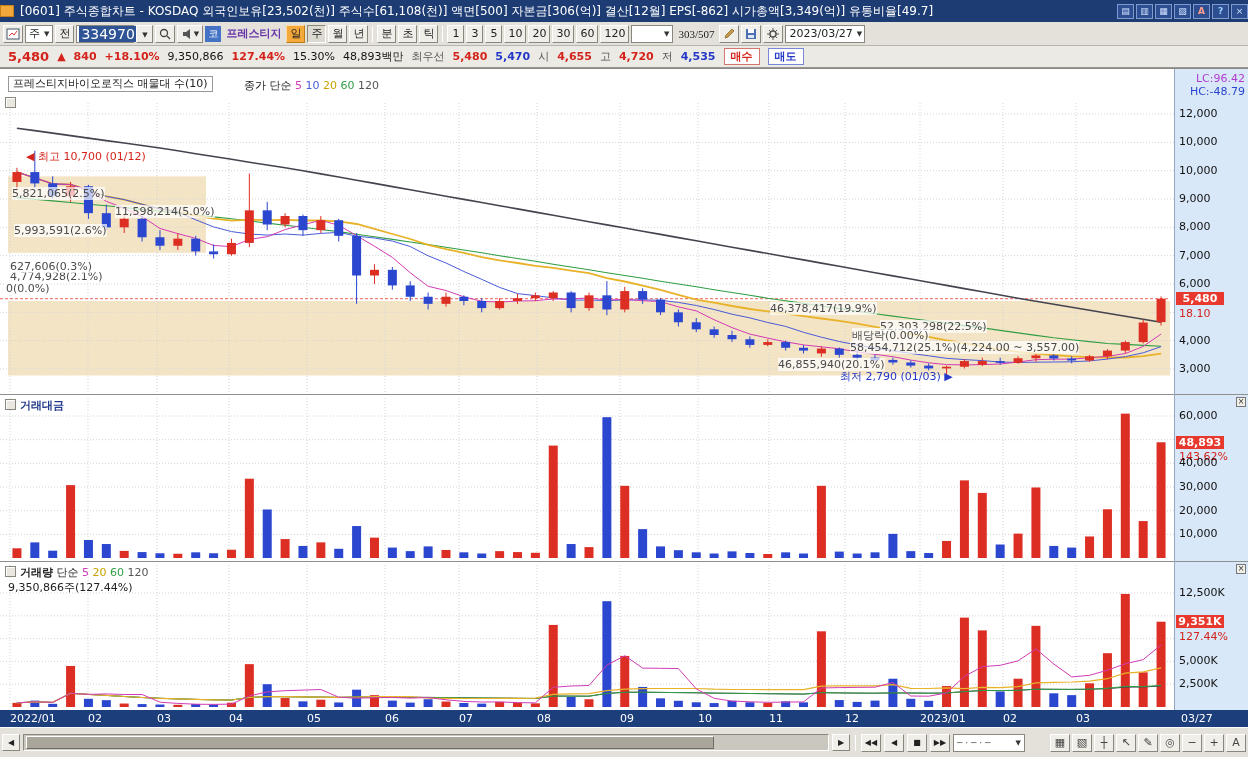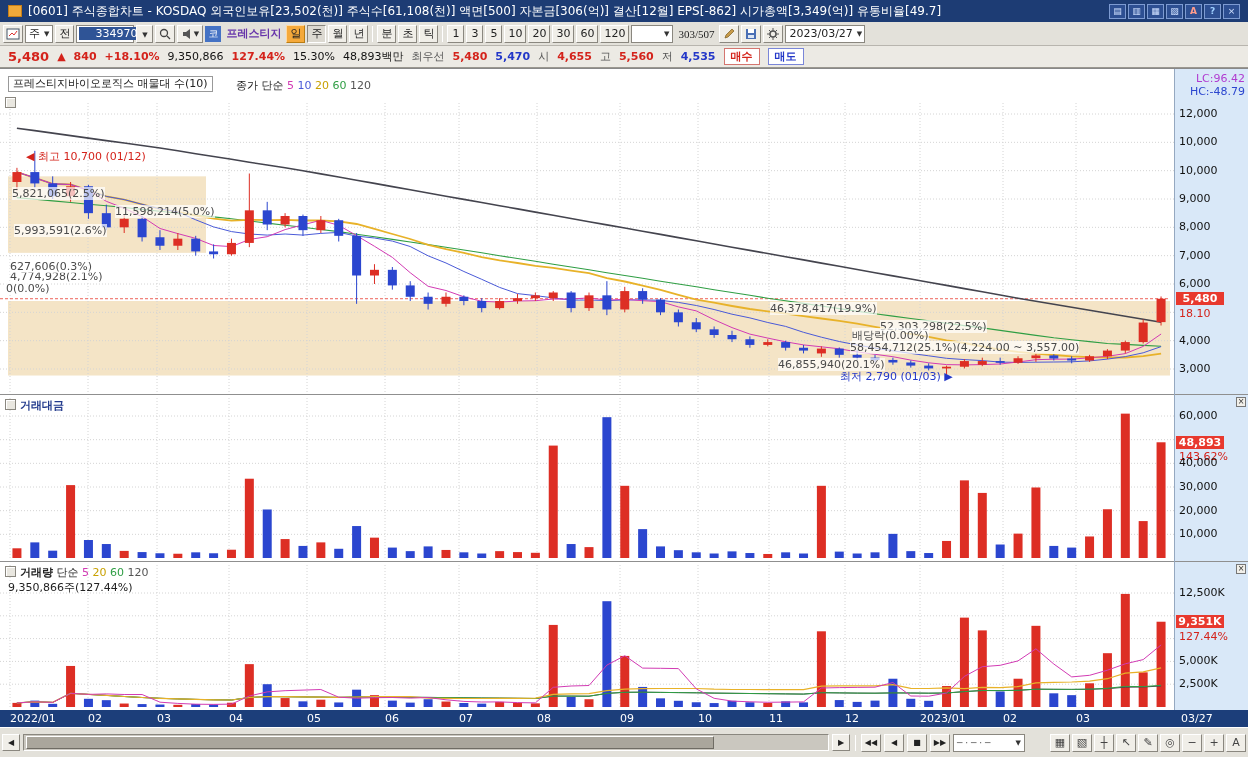--- a/index.html
+++ b/index.html
@@ -1,36 +1,36 @@
 <!DOCTYPE html>
 <html><head>
 <meta charset="utf-8">
 <style>
   *{box-sizing:border-box;margin:0;padding:0;}
   html,body{width:1248px;height:757px;overflow:hidden;}
   body{font-family:"DejaVu Sans","Liberation Sans",sans-serif;font-size:11px;color:#222;}
   #app{position:relative;width:1248px;height:757px;background:#e3e1da;overflow:hidden;}
 
   
-  .titlebar{position:absolute;top:0;left:0;width:1248px;height:22px;background:#1d3c74;display:flex;align-items:center;padding:0 8px;color:#fff;}
+  .titlebar{position:absolute;top:0;left:0;width:1248px;height:22px;background:#1d3c74;display:flex;align-items:center;padding:0 0;color:#fff;}
   .app-icon{width:14px;height:12px;background:#f0a93a;border:1px solid #c87f18;margin-right:6px;flex:none;}
   .title-text{font-size:12px;white-space:nowrap;overflow:hidden;flex:1;}
   .winbtn{width:17px;height:15px;margin-left:2px;background:#2d4f92;border:1px solid #7d9bd2;color:#cfe0ff;font-size:9px;line-height:13px;text-align:center;flex:none;cursor:default;}
   .winbtn.red{color:#ff9d8d;font-weight:bold;}
   .winbtn.q{color:#9fd0ff;font-weight:bold;}
 
   
   .toolbar{position:absolute;top:22px;left:0;width:1248px;height:24px;background:#e3e1da;border-bottom:1px solid #b8b5ae;display:flex;align-items:center;gap:2px;padding:0 3px;}
   .tb-btn{height:18px;min-width:17px;padding:0 3px;background:#f0eee8;border:1px solid;border-color:#fff #8a877f #8a877f #fff;font-size:11px;line-height:15px;text-align:center;cursor:default;}
   .tb-btn.pressed{border-color:#8a877f #fff #fff #8a877f;background:#dcd9d1;}
   .tb-btn.orange{background:#f5a93a;border-color:#ffd9a0 #b97d14 #b97d14 #ffd9a0;}
   .tb-select{height:18px;background:#fff;border:1px solid #8a877f;display:flex;align-items:center;padding:0 3px;gap:4px;}
   .arr{font-size:7px;color:#333;}
   .code-field{width:58px;height:18px;background:#fff;border:1px solid #8a877f;display:flex;align-items:center;padding:0 2px;}
-  .code-sel{background:#2f5496;color:#fff;padding:0 16px;font-size:11px;}
+  .code-sel{background:#2f5496;color:#fff;padding:0 2px;font-size:14px;}
   .mkt-badge{width:16px;height:16px;background:#4472c4;color:#fff;font-size:10px;line-height:16px;text-align:center;}
   .stock-name{color:#6633aa;font-weight:bold;padding:0 3px;white-space:nowrap;}
   .sep{width:1px;height:16px;background:#a9a69e;border-right:1px solid #fff;margin:0 2px;flex:none;}
   .icon-btn{height:18px;width:20px;background:#f0eee8;border:1px solid;border-color:#fff #8a877f #8a877f #fff;display:flex;align-items:center;justify-content:center;gap:1px;cursor:default;}
   .plain{padding:0 3px;white-space:nowrap;font-family:Liberation Serif, serif;}
 
   
   .quotebar{position:absolute;top:46px;left:0;width:1248px;height:22px;background:#eceae4;border-bottom:1px solid #9a978f;display:flex;align-items:center;gap:8px;padding:0 8px;}
   .q-red{color:#d4231b;font-weight:bold;}
   .q-blue{color:#2337c8;font-weight:bold;}
@@ -179,21 +179,21 @@
     <span class="q-black">9,350,866</span>
     <span class="q-red">127.44%</span>
     <span class="q-black">15.30%</span>
     <span class="q-black">48,893백만</span>
     <span class="q-label">최우선</span>
     <span class="q-red">5,480</span>
     <span class="q-blue">5,470</span>
     <span class="q-label">시</span>
     <span class="q-red">4,655</span>
     <span class="q-label">고</span>
-    <span class="q-red">5,560</span>
+    <span class="q-red">4,720</span>
     <span class="q-label">저</span>
     <span class="q-blue">4,535</span>
     <span class="qbtn buy">매수</span>
     <span class="qbtn sell">매도</span>
   </div>
 
   <div class="chart-region">
     <div class="plot">
       <svg id="svg-main" width="1174" height="325">
           <rect x="8" y="107.33333333333334" width="198" height="76.5" fill="#f4e4c6"></rect>
@@ -536,21 +536,21 @@
           <rect x="1120.8076923076924" y="32.912000000000006" width="9" height="113.088" fill="#dd2e24"></rect>
           <rect x="1138.6846153846154" y="111.344" width="9" height="34.656000000000006" fill="#dd2e24"></rect>
           <rect x="1156.5615384615385" y="60.71888" width="9" height="85.28112" fill="#dd2e24"></rect>
           <polyline points="16.9,141.9 34.8,140.8 52.7,141.4 70.6,132.3 88.4,133.4 106.3,134.4 124.2,135.5 142.1,136.5 160.0,137.3 177.8,137.9 195.7,138.4 213.6,138.8 231.5,139.0 249.3,136.5 267.2,135.6 285.1,135.7 303.0,135.9 320.8,136.1 338.7,136.4 356.6,136.0 374.5,135.9 392.4,136.1 410.2,136.3 428.1,136.4 446.0,136.6 463.9,136.8 481.7,137.0 499.6,137.1 517.5,137.3 535.4,137.5 553.2,135.1 571.1,135.1 589.0,135.2 606.9,132.4 624.8,131.3 642.6,131.2 660.5,131.4 678.4,131.6 696.3,131.8 714.1,132.1 732.0,132.3 749.9,132.5 767.8,132.7 785.6,132.9 803.5,133.1 821.4,131.7 839.3,131.9 857.2,132.1 875.0,132.2 892.9,131.9 910.8,132.0 928.7,132.2 946.5,132.0 964.4,130.6 982.3,129.5 1000.2,129.6 1018.0,129.3 1035.9,128.2 1053.8,128.3 1071.7,128.4 1089.6,128.3 1107.4,127.7 1125.3,126.2 1143.2,126.0 1161.1,125.0" fill="none" stroke="#44444e" stroke-width="1"></polyline>
           <polyline points="16.9,141.9 34.8,140.8 52.7,141.4 70.6,132.3 88.4,133.4 106.3,134.4 124.2,135.5 142.1,136.5 160.0,137.3 177.8,137.9 195.7,138.4 213.6,138.8 231.5,139.0 249.3,136.5 267.2,135.6 285.1,135.7 303.0,135.9 320.8,136.1 338.7,136.4 356.6,136.0 374.5,135.9 392.4,136.1 410.2,136.3 428.1,136.4 446.0,136.6 463.9,136.8 481.7,137.0 499.6,137.1 517.5,137.3 535.4,137.5 553.2,135.1 571.1,135.1 589.0,135.2 606.9,132.4 624.8,131.3 642.6,131.2 660.5,131.4 678.4,131.6 696.3,131.8 714.1,132.1 732.0,132.3 749.9,132.5 767.8,132.7 785.6,132.9 803.5,133.1 821.4,131.7 839.3,131.9 857.2,132.1 875.0,132.2 892.9,131.9 910.8,132.0 928.7,132.2 946.5,132.0 964.4,130.6 982.3,129.5 1000.2,129.6 1018.0,129.3 1035.9,128.2 1053.8,128.3 1071.7,128.4 1089.6,128.1 1107.4,127.3 1125.3,125.4 1143.2,125.6 1161.1,124.3" fill="none" stroke="#2f9e44" stroke-width="1"></polyline>
           <polyline points="16.9,141.9 34.8,140.8 52.7,141.4 70.6,132.3 88.4,133.4 106.3,134.4 124.2,135.5 142.1,136.5 160.0,137.3 177.8,137.9 195.7,138.4 213.6,138.8 231.5,139.0 249.3,136.5 267.2,135.6 285.1,135.7 303.0,135.9 320.8,136.1 338.7,136.4 356.6,136.0 374.5,135.6 392.4,135.6 410.2,135.5 428.1,137.2 446.0,137.3 463.9,137.5 481.7,137.5 499.6,137.4 517.5,137.3 535.4,137.2 553.2,133.3 571.1,132.9 589.0,132.7 606.9,129.6 624.8,128.2 642.6,127.6 660.5,127.5 678.4,127.5 696.3,127.5 714.1,128.2 732.0,128.5 749.9,128.5 767.8,128.6 785.6,128.7 803.5,128.7 821.4,125.1 839.3,124.9 857.2,124.9 875.0,124.8 892.9,123.6 910.8,127.3 928.7,127.5 946.5,126.8 964.4,127.6 982.3,126.4 1000.2,126.6 1018.0,125.6 1035.9,121.9 1053.8,121.4 1071.7,121.0 1089.6,120.1 1107.4,117.7 1125.3,112.2 1143.2,110.8 1161.1,106.8" fill="none" stroke="#e8b229" stroke-width="1.2"></polyline>
           <polyline points="16.9,141.9 34.8,140.8 52.7,141.4 70.6,132.3 88.4,133.4 106.3,132.9 124.2,133.5 142.1,133.5 160.0,141.2 177.8,142.4 195.7,143.2 213.6,143.4 231.5,143.1 249.3,135.0 267.2,130.9 285.1,129.7 303.0,129.1 320.8,128.5 338.7,136.2 356.6,137.2 374.5,136.7 392.4,136.5 410.2,137.1 428.1,136.5 446.0,138.8 463.9,140.4 481.7,141.0 499.6,140.9 517.5,141.6 535.4,141.9 553.2,126.3 571.1,125.0 589.0,124.5 606.9,104.1 624.8,94.7 642.6,107.1 660.5,107.3 678.4,107.6 696.3,127.9 714.1,137.3 732.0,140.1 749.9,140.8 767.8,141.3 785.6,141.1 803.5,140.9 821.4,127.0 839.3,126.6 857.2,126.4 875.0,126.2 892.9,121.5 910.8,135.0 928.7,135.2 946.5,132.0 964.4,115.4 982.3,105.7 1000.2,104.3 1018.0,99.9 1035.9,87.8 1053.8,103.0 1071.7,115.9 1089.6,114.3 1107.4,109.2 1125.3,102.8 1143.2,98.6 1161.1,83.9" fill="none" stroke="#d23bb4" stroke-width="1"></polyline>
         </svg>
 
       <div class="ov legend-box" style="left:8px;top:7px;">프레스티지바이오로직스 매물대 수(10)</div>
-      <div class="ov" style="left:236px;top:9px;">
+      <div class="ov" style="left:244px;top:9px;">
         <span>종가</span>
         <span>단순</span>
         <span class="m5">5</span>
         <span class="m10">10</span>
         <span class="m20">20</span>
         <span class="m60">60</span>
         <span class="m120">120</span>
       </div>
       <div class="ov handle" style="left:5px;top:28px;"></div>
 

